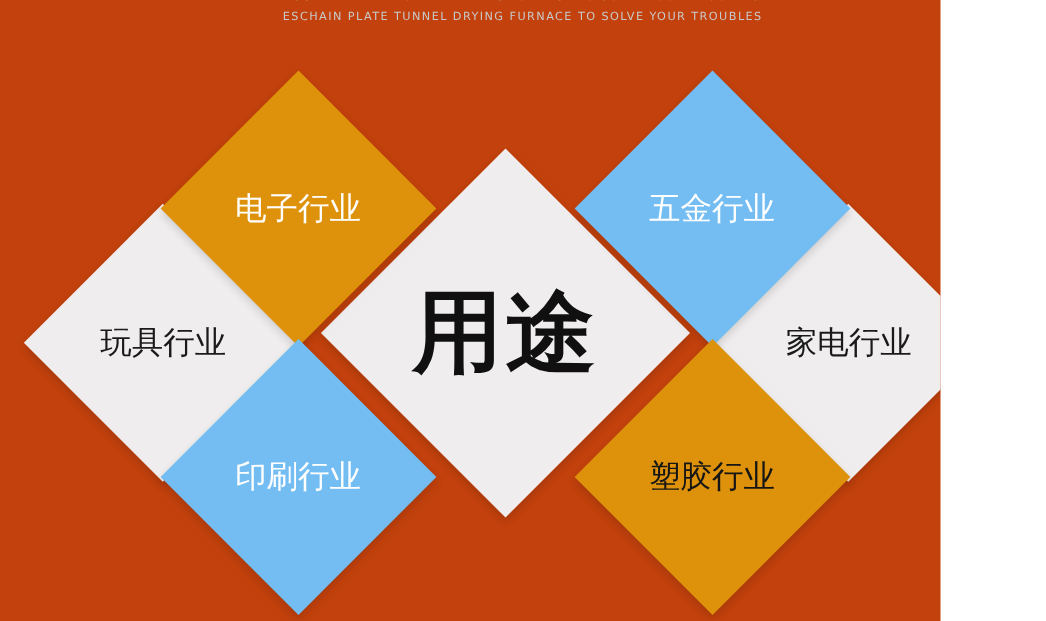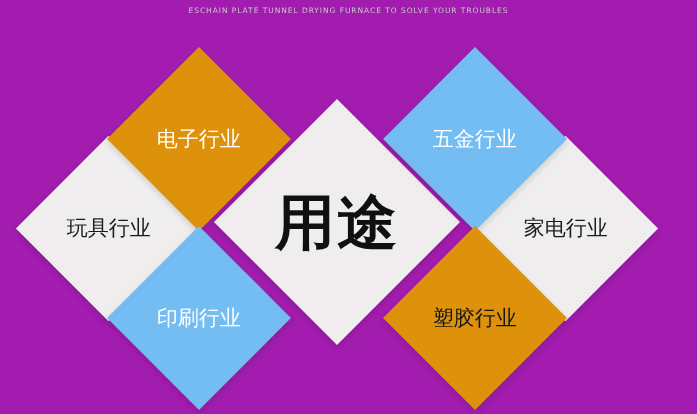--- a/index.html
+++ b/index.html
@@ -6,23 +6,23 @@
     margin: 0;
     padding: 0;
     background: #ffffff;
   }
   body {
     font-family: "DejaVu Sans", "Liberation Sans", sans-serif;
   }
 
   #page {
     position: relative;
-    width: 697px;
+    width: 627px;
     height: 414px;
-    background: #a21caf;
+    background: #c2410c;
     overflow: hidden;
   }
 
   
   .banner-clip {
     position: absolute;
     left: 0;
     top: 0;
     width: 697px;
     height: 4px;

